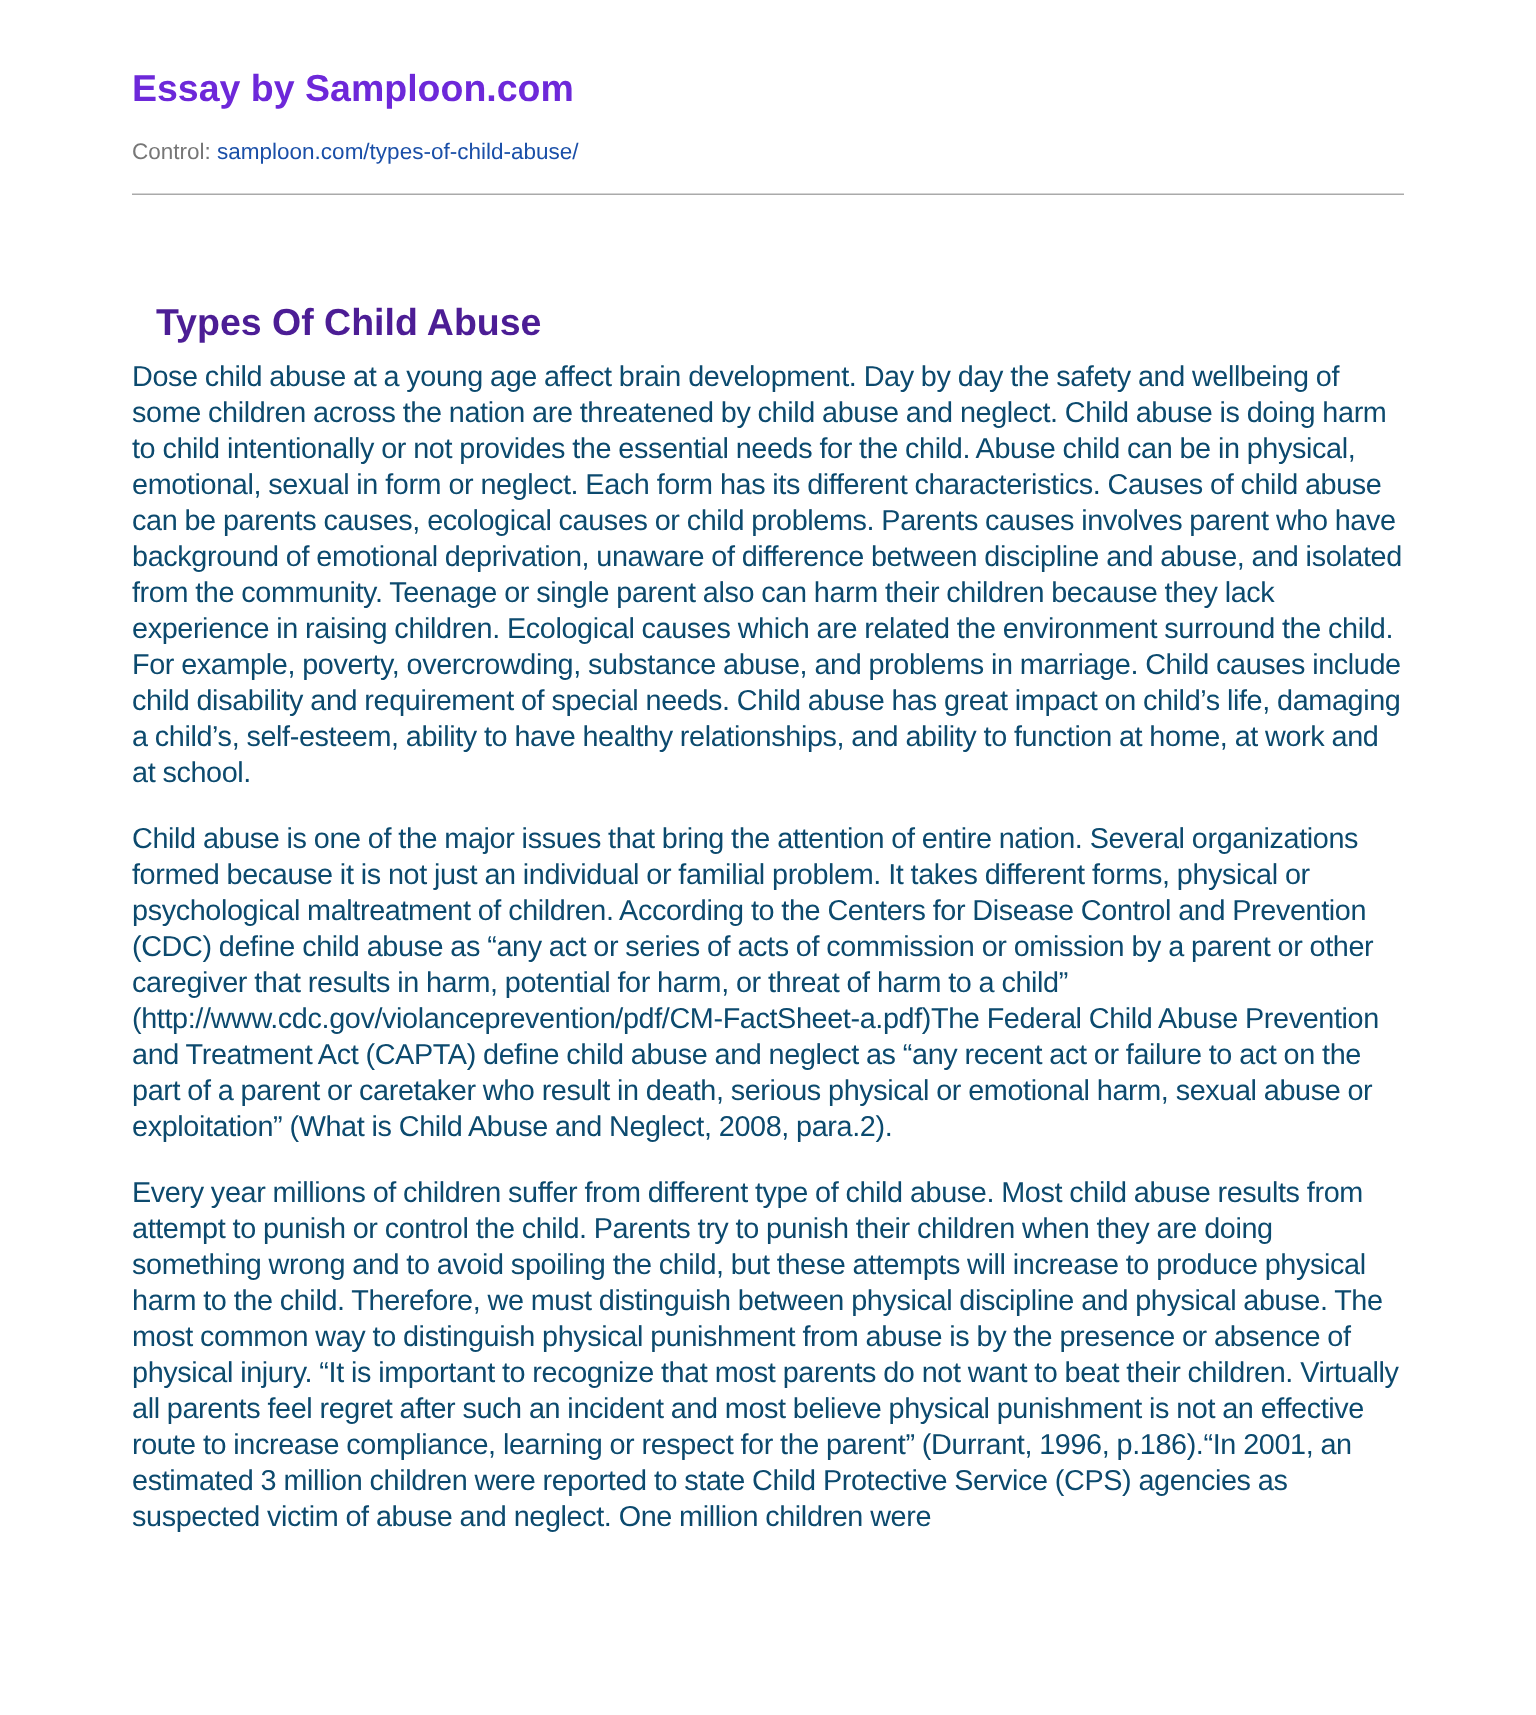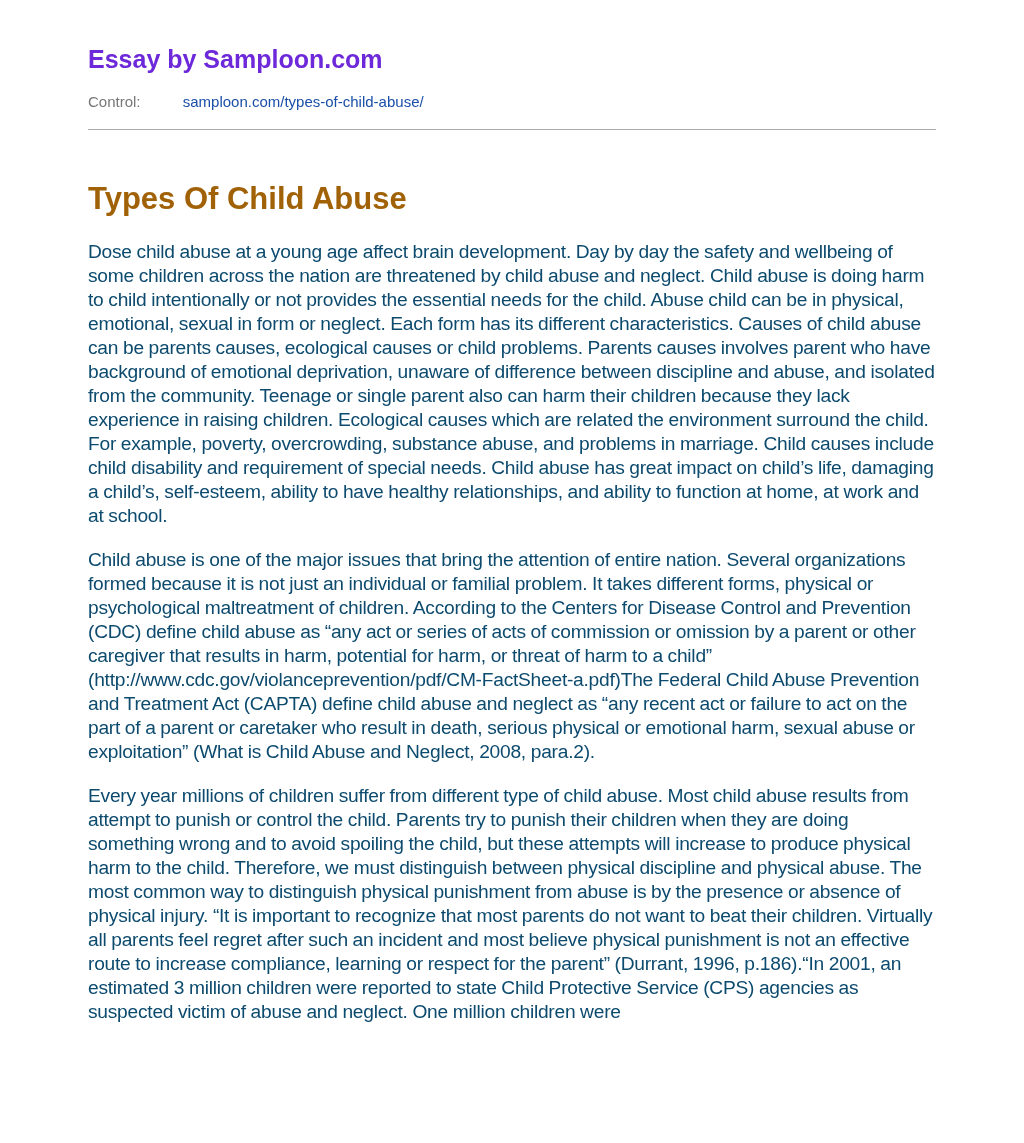--- a/index.html
+++ b/index.html
@@ -35,41 +35,40 @@
       top: 92px;
       left: 0;
       font-size: 15px;
       line-height: 20px;
       color: #777777;
       white-space: nowrap;
     }
     .source-line a {
       color: #1a4fa8;
       text-decoration: none;
-      margin-left: 38px;
     }
     .divider {
       position: absolute;
       top: 129px;
       left: 0;
       width: 848px;
       height: 0;
       border: 0;
       border-top: 1px solid #aaaaaa;
       margin: 0;
     }
     .essay-title {
       position: absolute;
       top: 180px;
       left: 0;
-      margin: 0;
-      font-size: 31px;
+      margin: 16px;
+      font-size: 25px;
       font-weight: bold;
       line-height: 38px;
-      color: #a16207;
+      color: #4c1d95;
       white-space: nowrap;
     }
     .essay-body {
       position: absolute;
       top: 240px;
       left: 0;
       width: 850px;
     }
     .essay-body p {
       margin: 0 0 20px 0;

